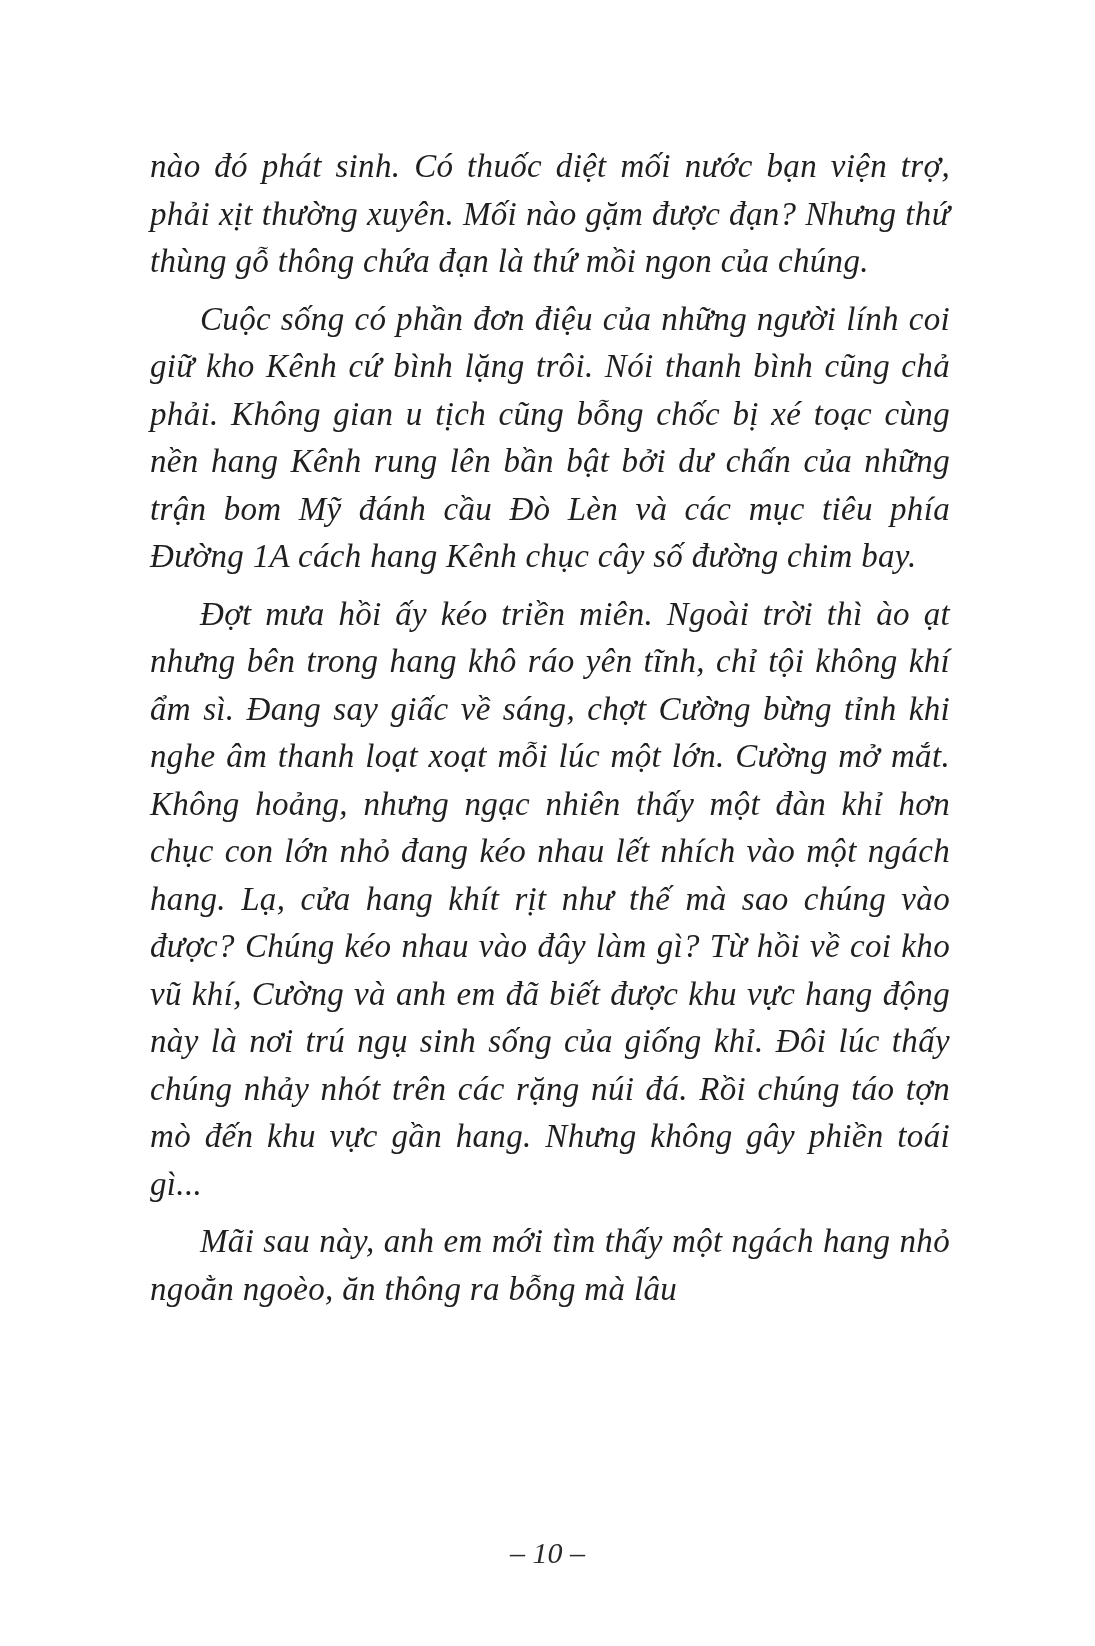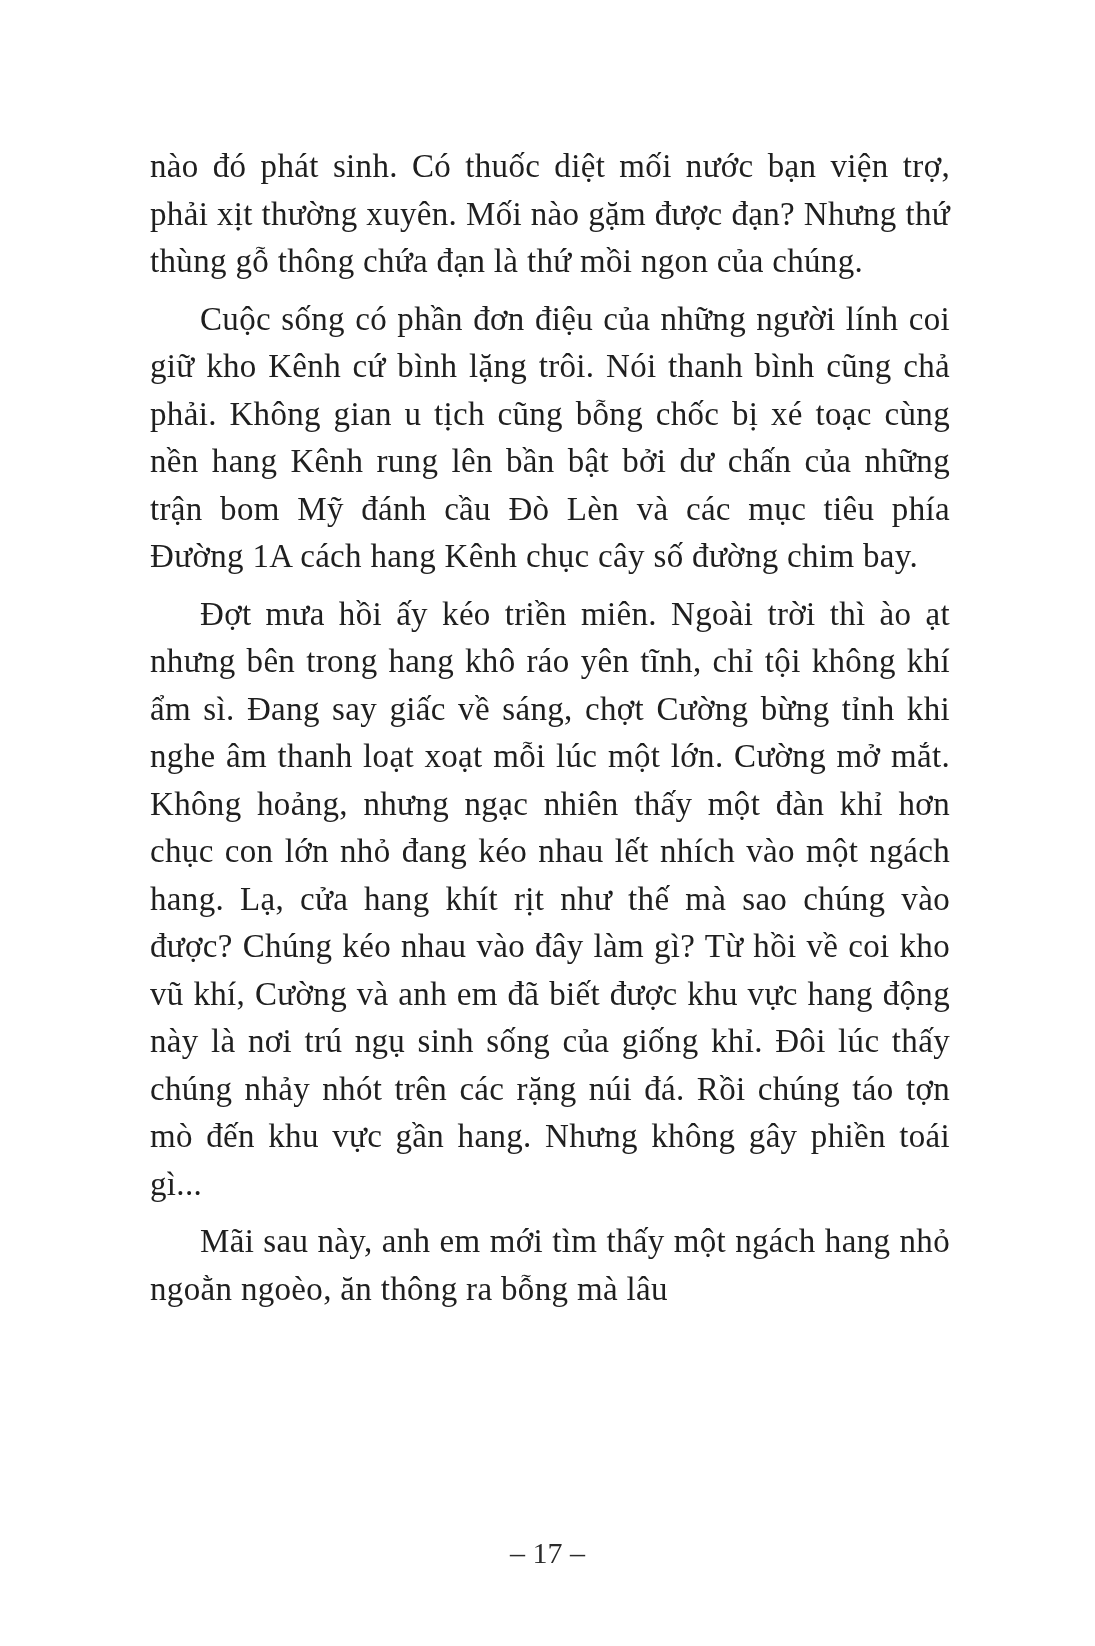--- a/index.html
+++ b/index.html
@@ -8,20 +8,21 @@
     background: #ffffff;
   }
   .page {
     position: relative;
     width: 1095px;
     height: 1646px;
     background: #ffffff;
     overflow: hidden;
     font-family: "Liberation Serif", "DejaVu Serif", serif;
     color: #1f1f1f;
+    font-style: italic;
   }
   .text-block {
     position: absolute;
     left: 150px;
     top: 143px;
     width: 800px;
     font-size: 33px;
     line-height: 47.5px;
     text-align: justify;
     letter-spacing: 0.01em;
@@ -49,14 +50,14 @@
 </head>
 <body>
 
 <div class="page">
   <div class="text-block">
     <p class="para continuation">nào đó phát sinh. Có thuốc diệt mối nước bạn viện trợ, phải xịt thường xuyên. Mối nào gặm được đạn? Nhưng thứ thùng gỗ thông chứa đạn là thứ mồi ngon của chúng.</p>
     <p class="para">Cuộc sống có phần đơn điệu của những người lính coi giữ kho Kênh cứ bình lặng trôi. Nói thanh bình cũng chả phải. Không gian u tịch cũng bỗng chốc bị xé toạc cùng nền hang Kênh rung lên bần bật bởi dư chấn của những trận bom Mỹ đánh cầu Đò Lèn và các mục tiêu phía Đường 1A cách hang Kênh chục cây số đường chim bay.</p>
     <p class="para">Đợt mưa hồi ấy kéo triền miên. Ngoài trời thì ào ạt nhưng bên trong hang khô ráo yên tĩnh, chỉ tội không khí ẩm sì. Đang say giấc về sáng, chợt Cường bừng tỉnh khi nghe âm thanh loạt xoạt mỗi lúc một lớn. Cường mở mắt. Không hoảng, nhưng ngạc nhiên thấy một đàn khỉ hơn chục con lớn nhỏ đang kéo nhau lết nhích vào một ngách hang. Lạ, cửa hang khít rịt như thế mà sao chúng vào được? Chúng kéo nhau vào đây làm gì? Từ hồi về coi kho vũ khí, Cường và anh em đã biết được khu vực hang động này là nơi trú ngụ sinh sống của giống khỉ. Đôi lúc thấy chúng nhảy nhót trên các rặng núi đá. Rồi chúng táo tợn mò đến khu vực gần hang. Nhưng không gây phiền toái gì...</p>
     <p class="para">Mãi sau này, anh em mới tìm thấy một ngách hang nhỏ ngoằn ngoèo, ăn thông ra bỗng mà lâu</p>
   </div>
-  <div class="page-number">– 17 –</div>
+  <div class="page-number">– 10 –</div>
 </div>
 
 </body></html>

